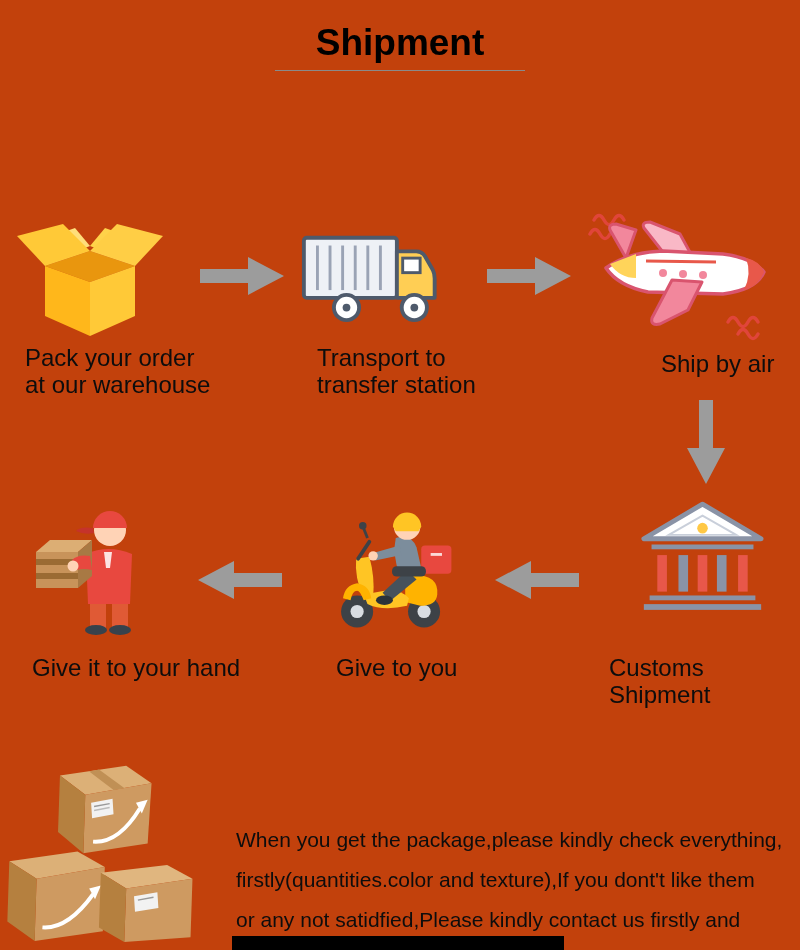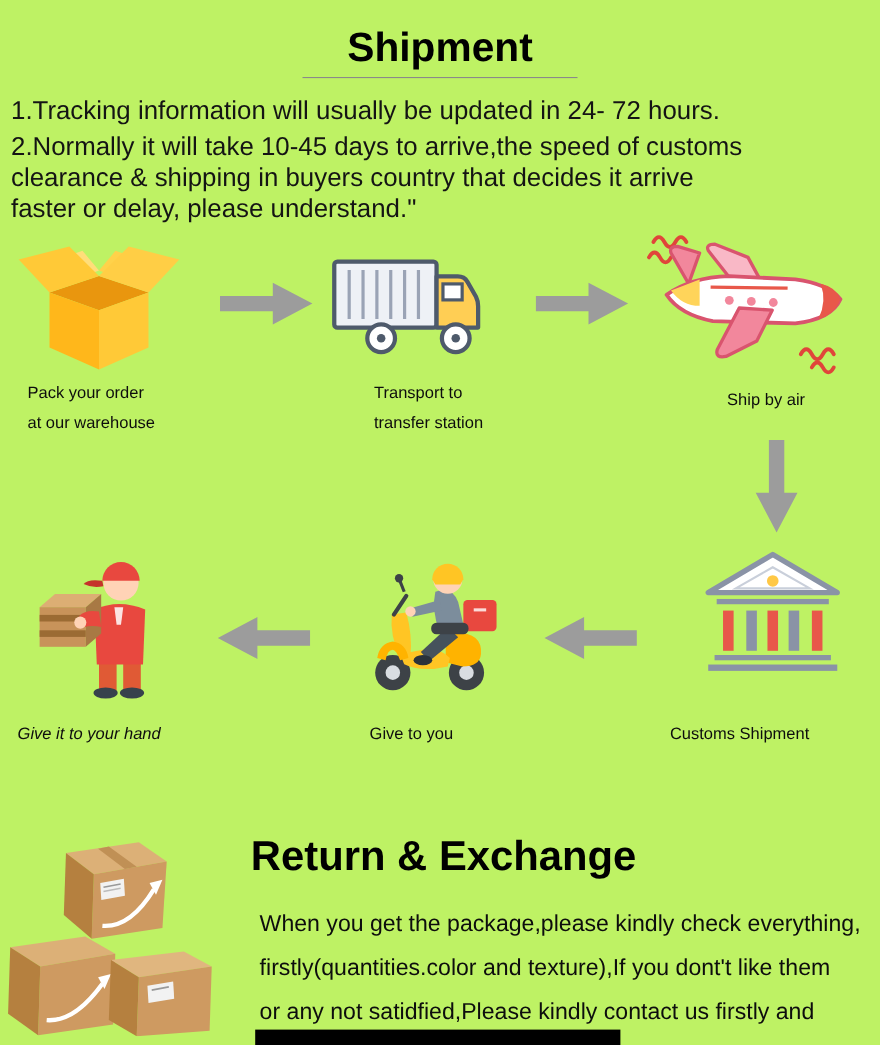--- a/index.html
+++ b/index.html
@@ -1,19 +1,19 @@
 <!DOCTYPE html>
 <html><head>
 <meta charset="utf-8">
 <style>
   * { margin:0; padding:0; box-sizing:border-box; }
   html,body { background:#fff; }
   .page {
     position:relative; width:800px; height:950px; margin:0 auto;
-    background:#bef264; overflow:hidden;
+    background:#c2410c; overflow:hidden;
     font-family:"Liberation Sans", sans-serif; color:#111;
   }
   .page-title {
     position:absolute; top:22px; left:0; width:100%;
     text-align:center; font-size:37px; font-weight:700; color:#000;
   }
   .title-underline {
     position:absolute; top:70px; left:275px; width:250px; height:1px;
     background:#8a8a8a;
   }
@@ -34,29 +34,29 @@
   .icon-cartons { left:3px;   top:752px; }
 
   .arrow { position:absolute; line-height:0; }
   .arrow-1 { left:200px; top:256px; }
   .arrow-2 { left:487px; top:256px; }
   .arrow-3 { left:686px; top:400px; }
   .arrow-4 { left:494px; top:560px; }
   .arrow-5 { left:197px; top:560px; }
 
   .step-label {
-    position:absolute; font-size:15px; line-height:27px;
+    position:absolute; font-size:24px; line-height:27px;
     white-space:pre-line; color:#0d0d0d;
   }
   .label-pack      { left:25px;  top:344px; }
-  .label-transport { left:317px; top:344px;margin-left:23px; }
+  .label-transport { left:317px; top:344px; }
   .label-air       { left:661px; top:350px; }
   .label-customs   { left:609px; top:654px; }
   .label-sent      { left:336px; top:654px; }
-  .label-hand      { left:16px;  top:654px;font-style:italic; }
+  .label-hand      { left:32px;  top:654px; }
 
   .return-title {
     position:absolute; left:228px; top:758px;
     font-size:38px; font-weight:700; color:#000;
   }
   .return-body {
     position:absolute; left:236px; top:820px; right:6px;
     font-size:21px; line-height:40px; color:#0d0d0d; white-space:pre-line;
   }
   .black-bar {
@@ -65,24 +65,20 @@
   }
 </style>
 </head>
 <body>
 
 <div class="page">
 
   <div class="page-title">Shipment</div>
   <div class="title-underline"></div>
 
-  <div class="note note-1">1.Tracking information will usually be updated in 24- 72 hours.</div>
-  <div class="note note-2">2.Normally it will take 10-45 days to arrive,the speed of customs
-clearance &amp; shipping in buyers country that decides it arrive
-faster or delay, please understand."</div>
 
   <div class="icon icon-box">
     <svg viewBox="0 0 150 120" width="150" height="120">
       <polygon points="38,42 75,28 60,10 26,22" fill="#FFDE7A"></polygon>
       <polygon points="112,42 75,28 90,10 124,22" fill="#FFD24A"></polygon>
       <polygon points="30,48 75,64 120,48 75,33" fill="#E9960E"></polygon>
       <polygon points="30,48 75,33 48,6 2,18" fill="#FFC937"></polygon>
       <polygon points="120,48 75,33 102,6 148,18" fill="#FFCE45"></polygon>
       <polygon points="30,48 75,64 75,118 30,98" fill="#FFB71B"></polygon>
       <polygon points="120,48 75,64 75,118 120,98" fill="#FFC937"></polygon>
@@ -248,21 +244,20 @@
       <path d="M40,180 Q66,182 92,146" stroke="#ffffff" stroke-width="4" fill="none"></path>
       <polygon points="88,140 100,137 94,151" fill="#ffffff"></polygon>
       <polygon points="100,124 168,116 194,130 126,140" fill="#E0B67F"></polygon>
       <polygon points="126,140 194,130 192,190 124,195" fill="#CE9A61"></polygon>
       <polygon points="100,124 126,140 124,195 98,180" fill="#B5803F"></polygon>
       <polygon points="134,148 158,144 159,160 135,164" fill="#F2F2F2"></polygon>
       <line x1="138" y1="152" x2="154" y2="149" stroke="#999999" stroke-width="1.5"></line>
     </svg>
   </div>
 
-  <div class="return-title">Return &amp; Exchange</div>
   <div class="return-body">When you get the package,please kindly check everything,
 firstly(quantities.color and texture),If you dont't like them
 or any not satidfied,Please kindly contact us firstly and
  ensure goods in its original state</div>
 
   <div class="black-bar"></div>
 
 </div>
 
 </body></html>

